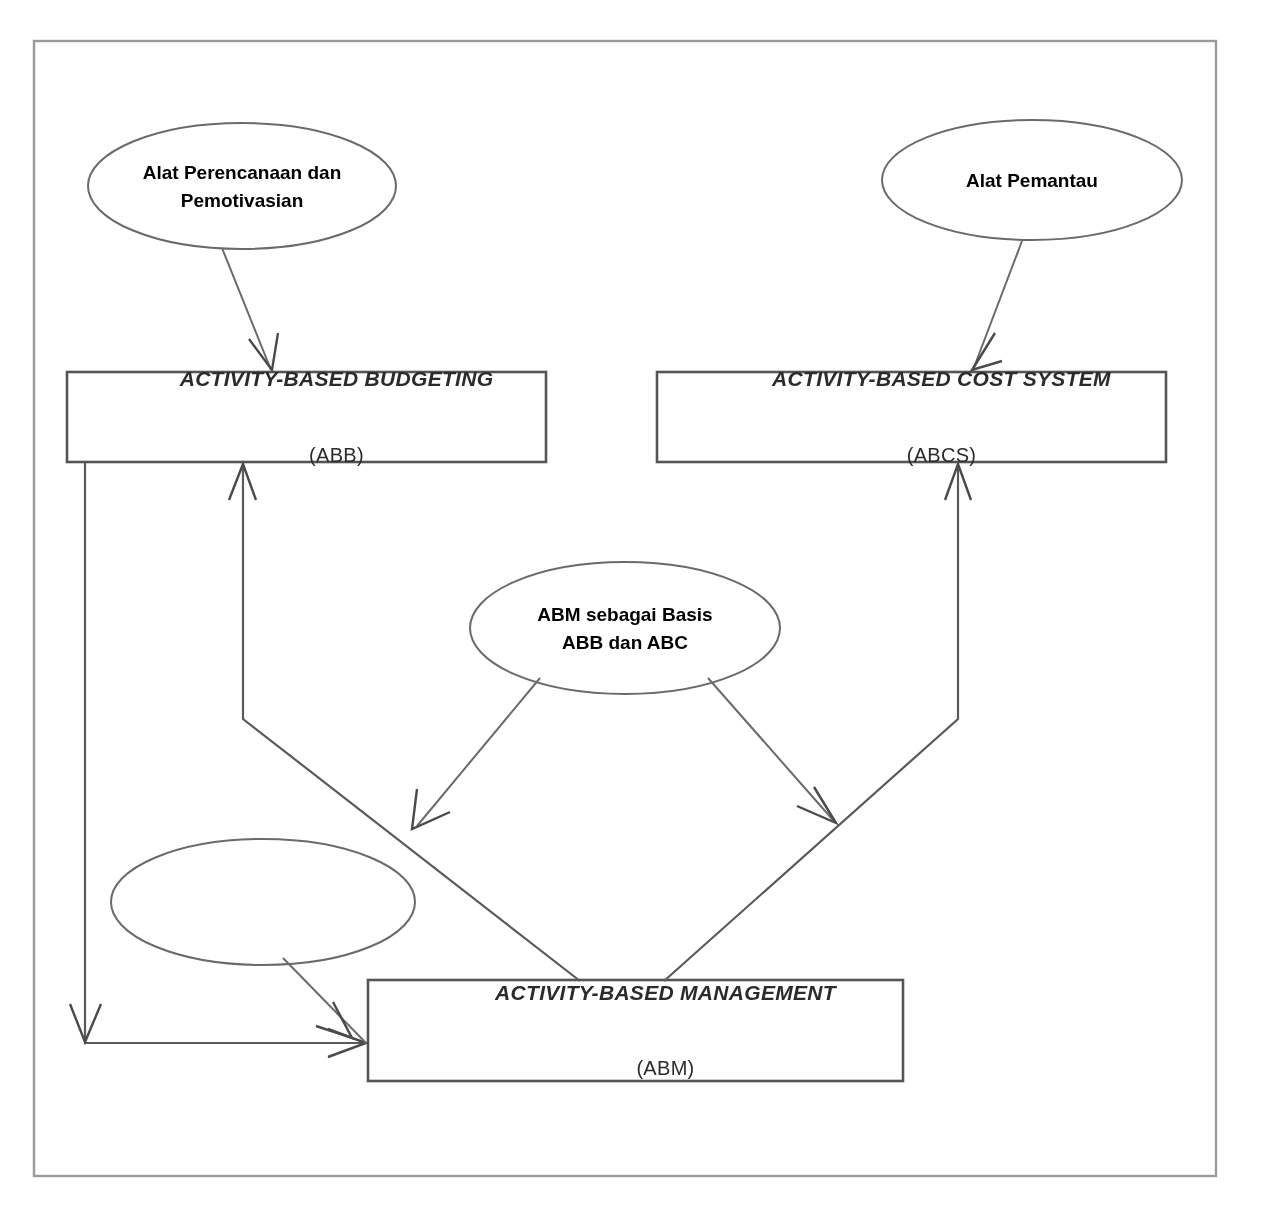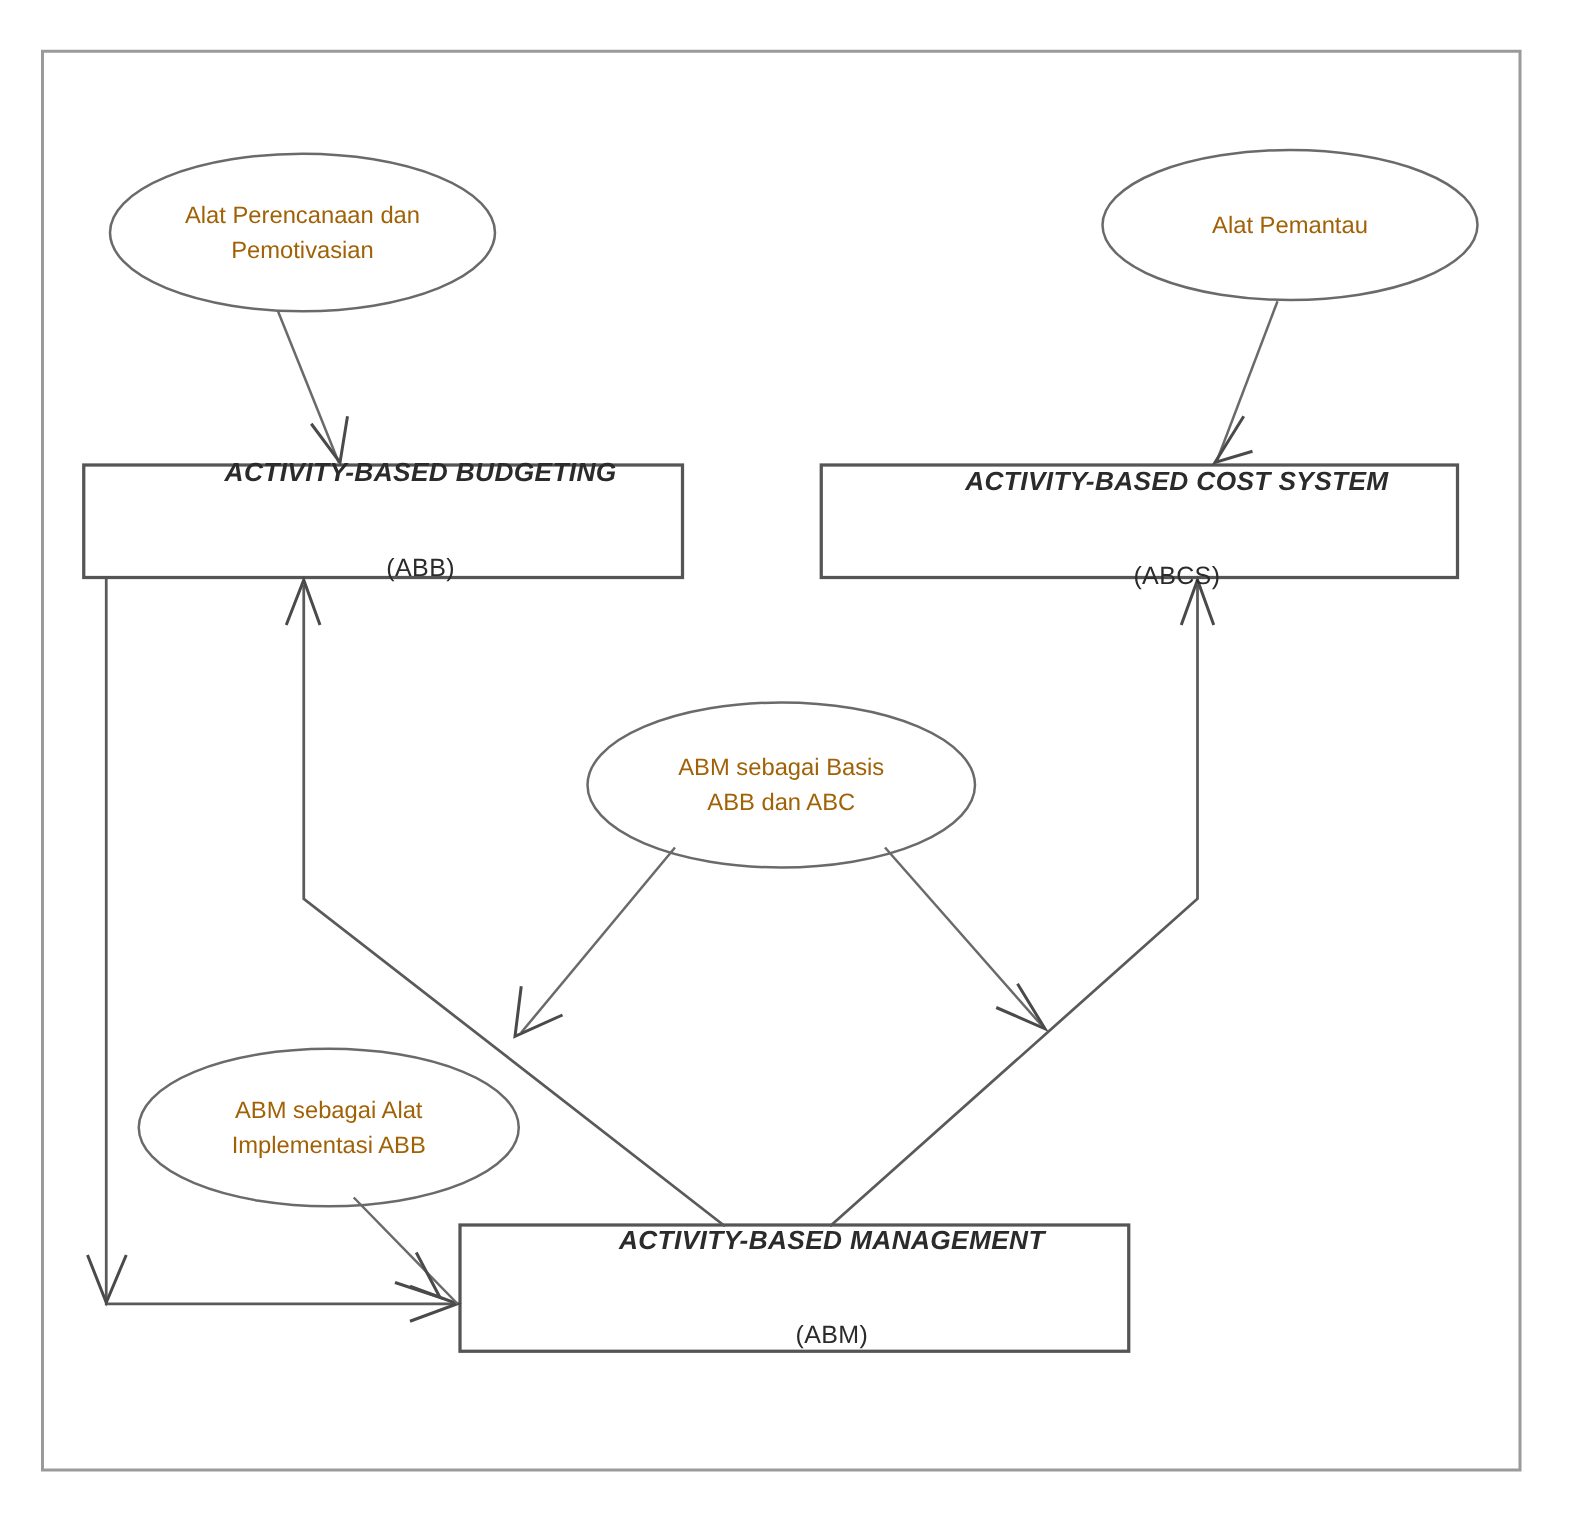--- a/index.html
+++ b/index.html
@@ -45,23 +45,23 @@
     padding-left: 30px;
   }
   .box-label .sub {
     font-style: normal;
     font-weight: normal;
     font-size: 20px;
     margin-top: 48px;
   }
   .ellipse-label {
     font-size: 19px;
-    font-weight: normal;
+    font-weight: bold;
     line-height: 1.45;
-    color: #a16207;
+    color: #000000;
   }
 </style>
 </head>
 <body>
 
 <div id="diagram-root">
 
   <svg class="layer" viewBox="0 0 1261 1223">
     <defs>
       <style>
@@ -117,31 +117,27 @@
 
   <div class="node-label ellipse-label" style="left:882px; top:163px; width:300px; height:36px;">
     <span>Alat Pemantau</span>
   </div>
 
   <div class="node-label ellipse-label" style="left:470px; top:594px; width:310px; height:70px;">
     <span>ABM sebagai Basis</span>
     <span>ABB dan ABC</span>
   </div>
 
-  <div class="node-label ellipse-label" style="left:111px; top:868px; width:304px; height:70px;">
-    <span>ABM sebagai Alat</span>
-    <span>Implementasi ABB</span>
-  </div>
 
   <div class="node-label box-label" style="left:67px; top:372px; width:479px; height:90px;">
     <span>ACTIVITY-BASED BUDGETING</span>
     <span class="sub">(ABB)</span>
   </div>
 
-  <div class="node-label box-label" style="left:657px; top:372px; width:509px; height:90px;justify-content:space-between;">
+  <div class="node-label box-label" style="left:657px; top:372px; width:509px; height:90px;">
     <span>ACTIVITY-BASED COST SYSTEM</span>
     <span class="sub">(ABCS)</span>
   </div>
 
   <div class="node-label box-label" style="left:368px; top:980px; width:535px; height:101px;">
     <span>ACTIVITY-BASED MANAGEMENT</span>
     <span class="sub">(ABM)</span>
   </div>
 
 </div>

